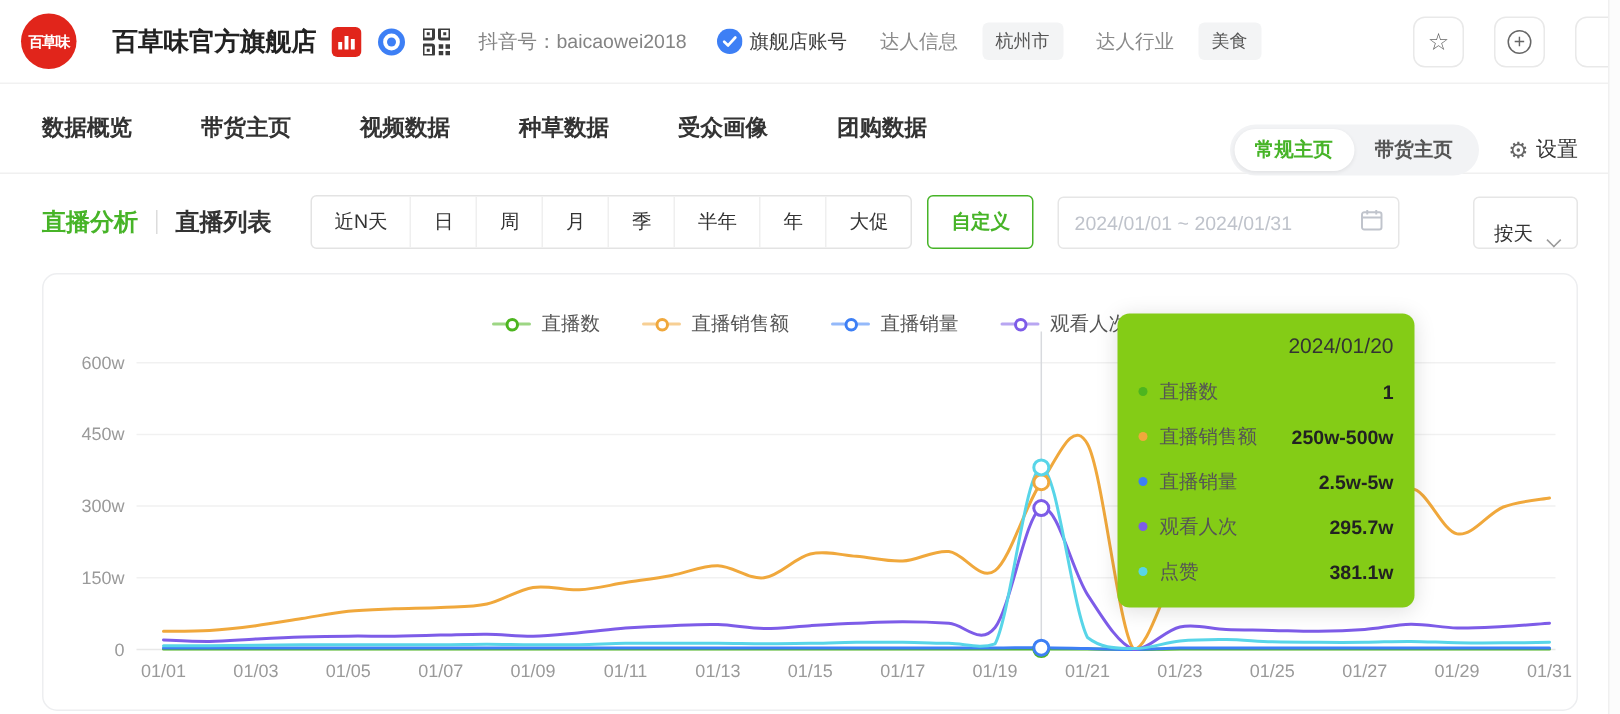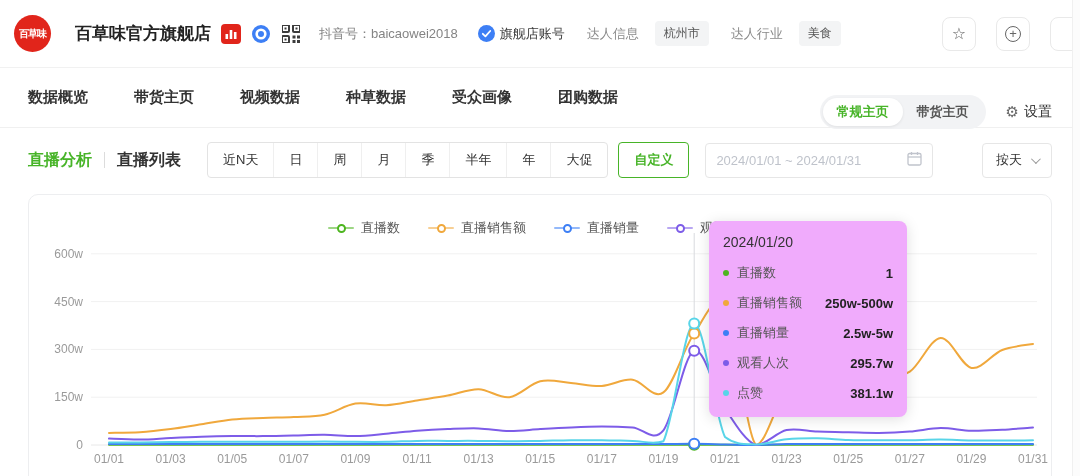--- a/index.html
+++ b/index.html
@@ -2,21 +2,21 @@
 <html><head>
 <meta charset="utf-8">
 <style>
   * { box-sizing: border-box; margin: 0; padding: 0; }
   html,body { width: 1080px; height: 476px; }
   body {
     font-family: "Liberation Sans", "DejaVu Sans", sans-serif;
     background: #ffffff; color: #333; overflow: hidden; position: relative;
   }
   
-  .topbar { height: 68px; display: flex; align-items: center; padding: 0 16px 0 14px; border-bottom: 1px solid #f1f1f1; gap: 10px; background: #fff; }
+  .topbar { height: 56px; display: flex; align-items: center; padding: 0 16px 0 14px; border-bottom: 1px solid #f1f1f1; gap: 10px; background: #fff; }
   .logo { width: 37px; height: 37px; border-radius: 50%; background: #e1251b; color: #fff; display: flex; align-items: center; justify-content: center; font-size: 10px; font-weight: 700; letter-spacing: -1px; flex: 0 0 auto; }
   .store-title { font-size: 17px; font-weight: 700; color: #222; margin-left: 14px; white-space: nowrap; }
   .mini-icon { width: 20px; height: 20px; flex: 0 0 auto; display: flex; align-items: center; justify-content: center; }
   .douyin { color: #848484; font-size: 13px; margin-left: 8px; white-space: nowrap; }
   .badge-row { display: flex; align-items: center; gap: 5px; margin-left: 10px; white-space: nowrap; }
   .badge-label { font-size: 13px; color: #3c3c3c; }
   .kv-label { font-size: 13px; color: #8a8a8a; margin-left: 12px; white-space: nowrap; }
   .tag { background: #f3f4f5; color: #555; font-size: 12px; padding: 4px 9px; border-radius: 4px; margin-left: 6px; white-space: nowrap; }
   .top-spacer { flex: 1; }
   .icon-btn { width: 34px; height: 34px; border: 1px solid #e9e9e9; border-radius: 8px; display: flex; align-items: center; justify-content: center; color: #666; font-size: 16px; background: #fff; flex: 0 0 auto; }
@@ -40,31 +40,31 @@
   .section-tab { font-size: 16px; font-weight: 700; cursor: pointer; }
   .section-tab.active { color: #47b428; }
   .section-tab.plain { color: #333; }
   .v-divider { width: 1px; height: 16px; background: #dcdcdc; margin: 0 12px; }
   .segmented { display: flex; border: 1px solid #e3e3e3; border-radius: 4px; overflow: hidden; margin-left: 26px; background: #fff; }
   .seg-btn { padding: 8px 15px; font-size: 13px; color: #333; cursor: pointer; border-left: 1px solid #efefef; white-space: nowrap; }
   .seg-btn:first-child { border-left: none; }
   .custom-btn { margin-left: 10px; border: 1px solid #47b428; color: #47b428; border-radius: 4px; padding: 8px 15px; font-size: 13px; font-weight: 600; cursor: pointer; white-space: nowrap; }
   .date-input { margin-left: 16px; width: 228px; height: 35px; border: 1px solid #e6e6e6; border-radius: 4px; display: flex; align-items: center; padding: 0 10px; color: #bfc3cb; font-size: 13px; background: #fff; cursor: pointer; }
   .date-input .cal { margin-left: auto; }
-  .gran-select { margin-left: auto; height: 35px; border: 1px solid #e6e6e6; border-radius: 4px; padding: 0 13px; display: flex; align-items: center; gap: 9px; font-size: 13px; color: #333; cursor: pointer; background: #fff; }
+  .gran-select { margin-left: auto; height: 35px; border: 1px solid #e6e6e6; border-radius: 4px; padding: 0 13px; display: flex; align-items: flex-end; gap: 9px; font-size: 13px; color: #333; cursor: pointer; background: #fff; }
   .chev { width: 7px; height: 7px; border-right: 1.5px solid #999; border-bottom: 1.5px solid #999; transform: rotate(45deg) translateY(-2px); }
   
   .card { margin: 4px 28px 0; height: 292px; border: 1px solid #edeef0; border-radius: 10px; position: relative; background: #fff; }
   .card svg.chart { position: absolute; inset: 0; }
   .legend { position: absolute; top: 24px; left: 0; right: 0; display: flex; justify-content: center; gap: 28px; z-index: 2; }
   .legend-item { display: flex; align-items: center; gap: 7px; font-size: 13px; color: #555; cursor: pointer; }
   .legend-mark { position: relative; width: 26px; height: 9px; }
   .legend-mark .bar { position: absolute; top: 3.5px; left: 0; right: 0; height: 2px; opacity: .55; border-radius: 1px; }
   .legend-mark .ring { position: absolute; top: 0; left: 8.5px; width: 9px; height: 9px; border-radius: 50%; background: #fff; border: 2px solid; }
-  .tooltip { position: absolute; left: 680px; top: 26px; width: 198px; background: #f0abfc; border-radius: 8px; box-shadow: 0 2px 14px rgba(0,0,0,.13); padding: 13px 14px 9px; z-index: 5; }
+  .tooltip { position: absolute; left: 716px; top: 26px; width: 198px; background: #84cc16; border-radius: 8px; box-shadow: 0 2px 14px rgba(0,0,0,.13); padding: 13px 14px 9px; z-index: 5; text-align: right; }
   .tooltip-title { font-size: 14px; color: #333; margin-bottom: 8px; }
   .t-row { display: flex; align-items: center; padding: 6px 0; font-size: 13px; }
   .t-dot { width: 6px; height: 6px; border-radius: 50%; flex: 0 0 auto; }
   .t-label { color: #555; margin-left: 8px; }
   .t-value { margin-left: auto; color: #222; font-weight: 700; }
   .right-gutter { position: absolute; top: 0; right: 0; width: 8px; height: 476px; background: #fcfcfc; border-left: 1px solid #f0f0f0; }
 </style>
 </head>
 <body>
 

